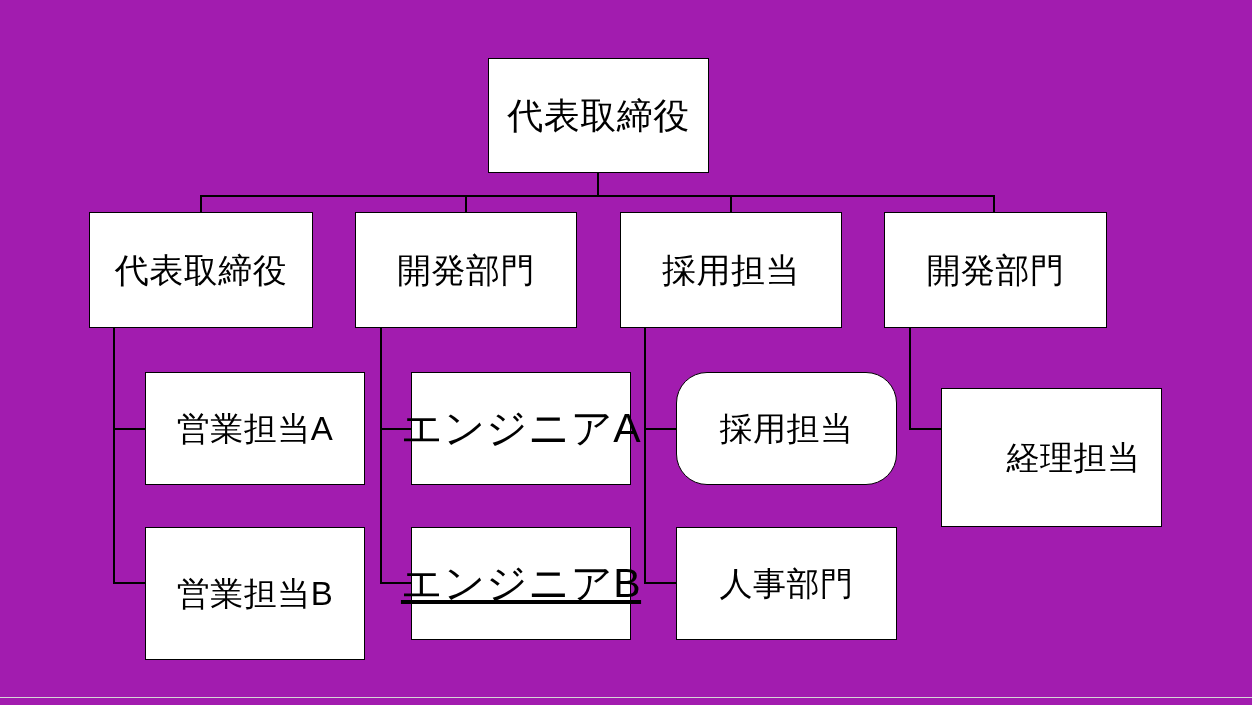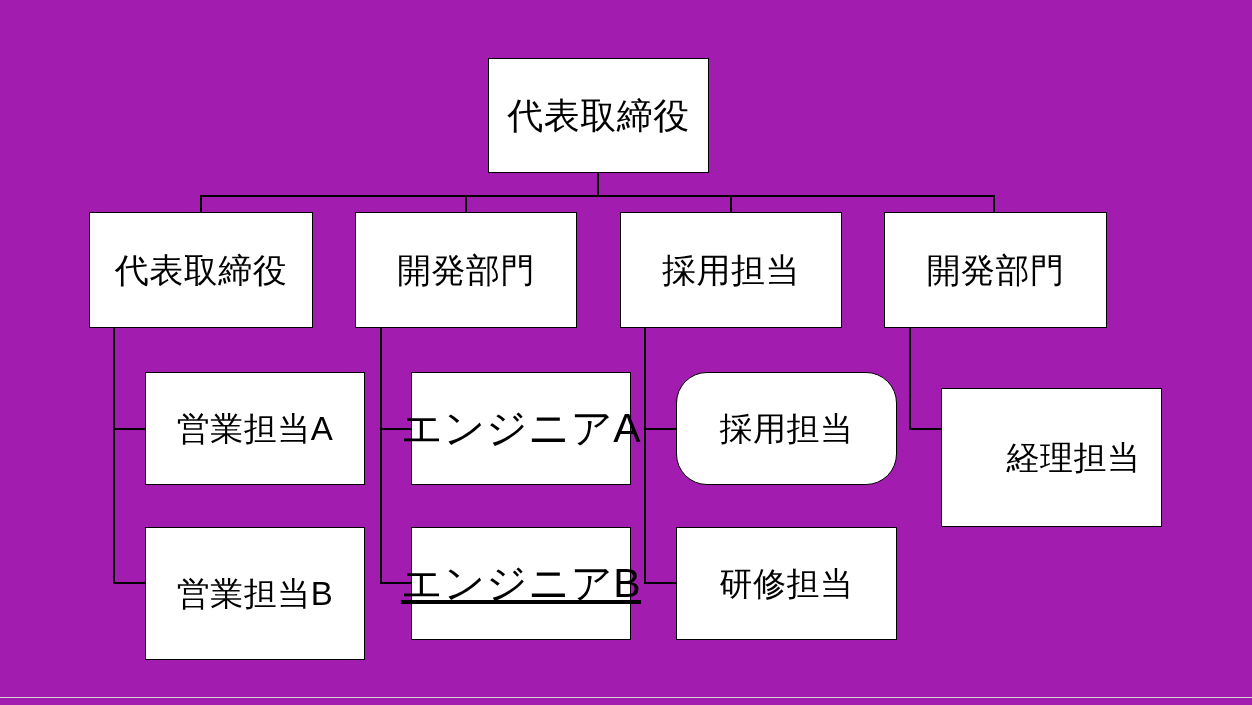--- a/index.html
+++ b/index.html
@@ -121,21 +121,21 @@
 
   <div class="node leaf wide" style="left:411px; top:527px; width:220px; height:113px;text-decoration:underline;">
     <span class="label">エンジニアB</span>
   </div>
 
   <div class="node leaf" style="left:676px; top:372px; width:221px; height:113px;border-radius:31px;">
     <span class="label">採用担当</span>
   </div>
 
   <div class="node leaf" style="left:676px; top:527px; width:221px; height:113px;">
-    <span class="label">研修担当</span>
+    <span class="label">人事部門</span>
   </div>
 
   <div class="node leaf" style="left:941px; top:388px; width:221px; height:139px;padding-left:44px;">
     <span class="label">経理担当</span>
   </div>
 
   <div class="footer-rule" style="top:697px;"></div>
 
 </div>
 

